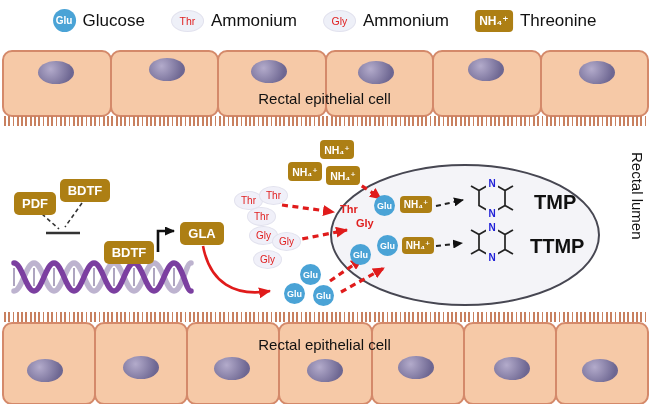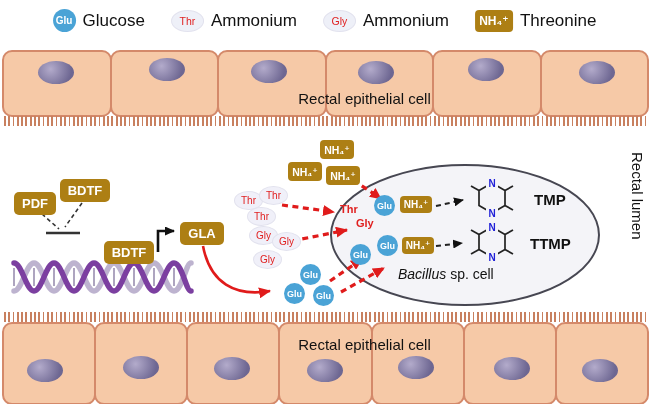--- a/index.html
+++ b/index.html
@@ -31,30 +31,30 @@
   .cells-row{position:absolute;left:4px;right:0;display:flex;z-index:1;}
   .cells-top{top:50px;height:67px;}
   .cells-bottom{top:322px;height:83px;}
   .cell{flex:1;position:relative;background:#f6c9a7;border:2px solid #d4896a;border-radius:10px;margin-left:-2px;}
   .nucleus{position:absolute;width:36px;height:23px;border-radius:50%;
            background:radial-gradient(circle at 35% 35%, #b3abcb, #6e6792 75%);}
   .villi{position:absolute;left:4px;right:0;height:10px;z-index:1;
          background:repeating-linear-gradient(to right,#c8805f 0px,#c8805f 1.7px,transparent 1.7px,transparent 4.3px);}
   .villi-top{top:116px;}
   .villi-bottom{top:312px;}
-  .row-label{position:absolute;left:50%;transform:translateX(-50%);font-size:15px;color:#111;z-index:6;white-space:nowrap;margin-left:40px;}
+  .row-label{position:absolute;left:50%;transform:translateX(-50%);font-size:15px;color:#111;z-index:6;white-space:nowrap;}
 
   
   .goldbox{position:absolute;background:#ad7f14;color:#fff;font-weight:bold;font-size:13px;
            border-radius:5px;display:flex;align-items:center;justify-content:center;z-index:4;}
 
   
   .bac-ellipse{position:absolute;left:330px;top:164px;width:270px;height:142px;border-radius:50%;
                background:#f4f4f8;border:2.5px solid #474752;box-sizing:border-box;z-index:2;}
-  .product-label{position:absolute;font-size:15px;font-weight:bold;color:#111;z-index:4;}
+  .product-label{position:absolute;font-size:20px;font-weight:bold;color:#111;z-index:4;}
   .bacillus-name{position:absolute;left:398px;top:266px;font-size:14px;color:#111;z-index:4;white-space:nowrap;}
   .bacillus-name .it{font-style:italic;}
 
   .lumen-label{position:absolute;right:3px;top:152px;writing-mode:vertical-rl;font-size:15px;color:#111;z-index:6;}
 
   .overlay{position:absolute;left:0;top:0;z-index:3;pointer-events:none;}
   .dna{position:absolute;left:10px;top:254px;z-index:2;}
   .pyrazine{position:absolute;z-index:4;}
 </style>
 </head>
@@ -225,17 +225,14 @@
     <line x1="37" y1="28.5" x2="45" y2="33" stroke="#222" stroke-width="1.7"></line>
     <line x1="11" y1="13.5" x2="3" y2="9" stroke="#222" stroke-width="1.7"></line>
     <line x1="11" y1="28.5" x2="3" y2="33" stroke="#222" stroke-width="1.7"></line>
     <rect x="18" y="0" width="12" height="11" fill="#f4f4f8"></rect>
     <rect x="18" y="31" width="12" height="12" fill="#f4f4f8"></rect>
     <text x="24" y="10" text-anchor="middle" font-size="10" font-weight="bold" fill="#2020d8">N</text>
     <text x="24" y="40" text-anchor="middle" font-size="10" font-weight="bold" fill="#2020d8">N</text>
   </svg>
   <div class="product-label" style="left:530px;top:235px;">TTMP</div>
 
-  <div class="bacillus-name">
-    <span class="it">Bacillus</span><span> sp. cell</span>
-  </div>
 
 </div>
 
 </body></html>

